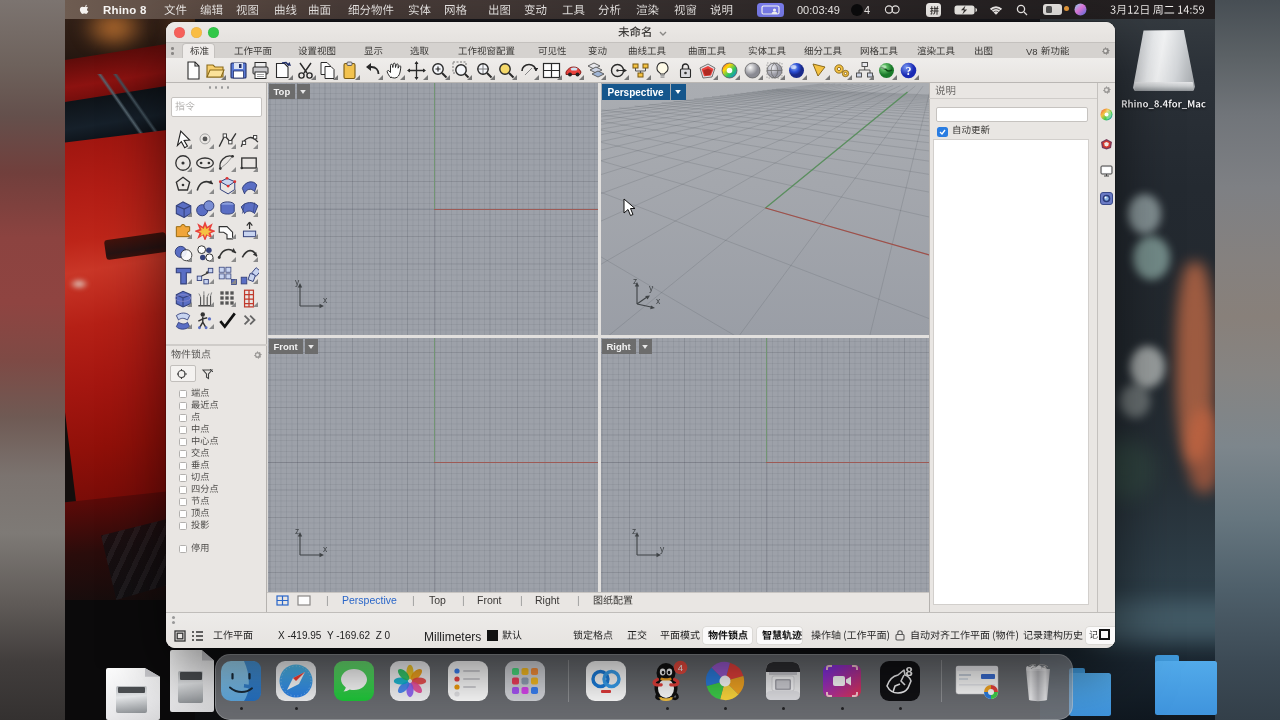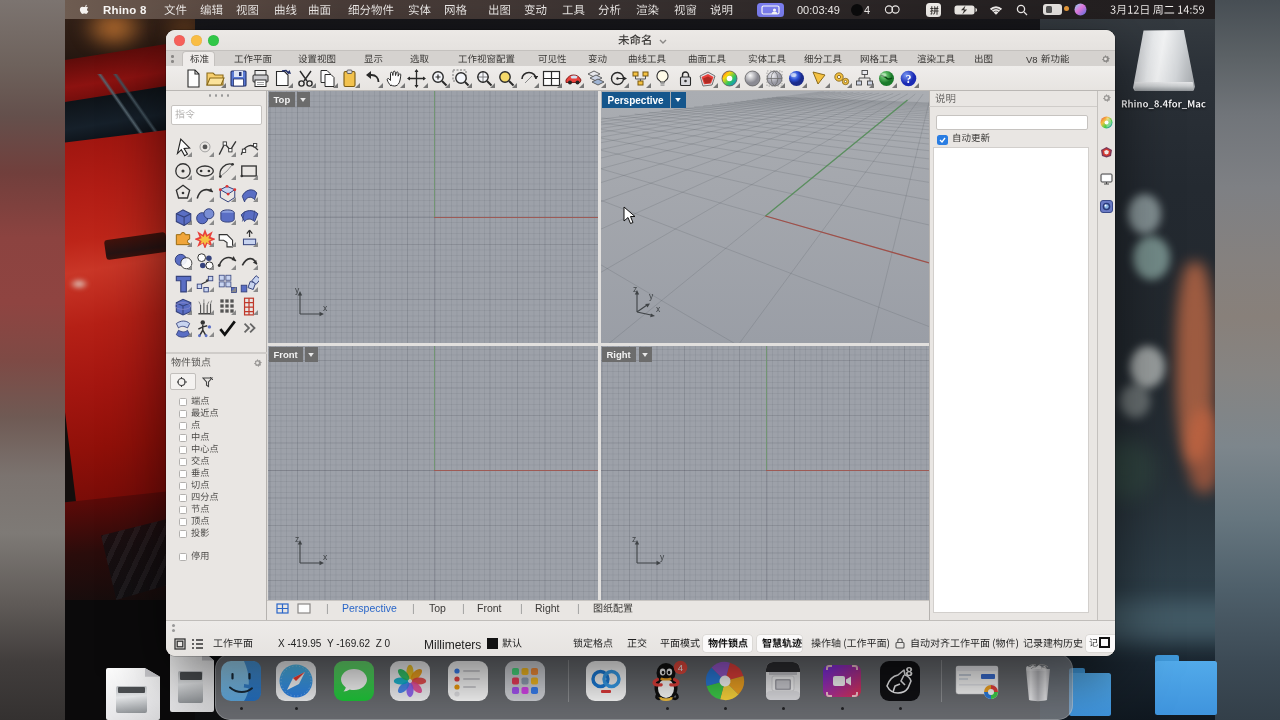--- a/index.html
+++ b/index.html
@@ -414,21 +414,21 @@
     </div>
     <div class="abs" style="left:568px;top:660px;width:1px;height:42px;background:rgba(255,255,255,.25)"></div>
     <div class="abs" style="left:941px;top:660px;width:1px;height:42px;background:rgba(255,255,255,.25)"></div>
     <div class="abs" style="left:239.5px;top:707px;width:3px;height:3px;border-radius:50%;background:rgba(20,20,22,.85)"></div>
     <div class="abs" style="left:294.5px;top:707px;width:3px;height:3px;border-radius:50%;background:rgba(20,20,22,.85)"></div>
     <div class="abs" style="left:665.5px;top:707px;width:3px;height:3px;border-radius:50%;background:rgba(20,20,22,.85)"></div>
     <div class="abs" style="left:723.5px;top:707px;width:3px;height:3px;border-radius:50%;background:rgba(20,20,22,.85)"></div>
     <div class="abs" style="left:781.5px;top:707px;width:3px;height:3px;border-radius:50%;background:rgba(20,20,22,.85)"></div>
     <div class="abs" style="left:840.5px;top:707px;width:3px;height:3px;border-radius:50%;background:rgba(20,20,22,.85)"></div>
     <div class="abs" style="left:898.5px;top:707px;width:3px;height:3px;border-radius:50%;background:rgba(20,20,22,.85)"></div>
-    <div class="abs" id="win" style="left:166px;top:22px;width:949px;height:626px;border-radius:9px;background:#e9e6e3;box-shadow:0 22px 60px rgba(0,0,0,.55),0 0 0 .5px rgba(0,0,0,.35);overflow:hidden;margin-top:8px;">
+    <div class="abs" id="win" style="left:166px;top:22px;width:949px;height:626px;border-radius:9px;background:#e9e6e3;box-shadow:0 22px 60px rgba(0,0,0,.55),0 0 0 .5px rgba(0,0,0,.35);overflow:hidden;">
       <div class="abs" style="left:0;top:0;width:949px;height:20px;background:linear-gradient(180deg,#ece9e6,#e5e2df)"></div>
       <div class="abs" style="left:8px;top:5px;width:11px;height:11px;border-radius:50%;background:#f6605a;box-shadow:inset 0 0 1px rgba(0,0,0,.2)"></div>
       <div class="abs" style="left:25px;top:5px;width:11px;height:11px;border-radius:50%;background:#f9bd44;box-shadow:inset 0 0 1px rgba(0,0,0,.2)"></div>
       <div class="abs" style="left:42px;top:5px;width:11px;height:11px;border-radius:50%;background:#31c748;box-shadow:inset 0 0 1px rgba(0,0,0,.2)"></div>
       <div class="abs" style="left:452px;top:4px">
         <svg width="34.5" height="14.0" viewBox="0 0 34.50 14.03" fill="#3c3a38">
           <path d="M5.2 0.4V2.2H1.5V3.3H5.2V5.1H0.7V6.2H4.6C3.6 7.6 1.9 8.9 0.3 9.6C0.6 9.8 0.9 10.2 1.1 10.5C2.6 9.8 4.1 8.5 5.2 7.1V11.1H6.3V7C7.4 8.5 8.9 9.8 10.4 10.5C10.6 10.2 10.9 9.8 11.2 9.6C9.6 8.9 7.9 7.6 6.9 6.2H10.9V5.1H6.3V3.3H10.1V2.2H6.3V0.4ZM17.3 0.3C16.2 1.7 14 3.2 11.8 3.7C12.1 4 12.3 4.4 12.5 4.7C13.2 4.5 14.1 4.1 14.8 3.7V4.4H19.6V3.7C20.3 4.1 21.1 4.5 21.9 4.7C22.1 4.4 22.4 3.9 22.7 3.6C20.9 3.2 19 2.2 18 1.1L18.2 0.9ZM15.2 3.4C16 3 16.7 2.4 17.3 1.9C17.8 2.4 18.5 3 19.2 3.4ZM12.9 5.2V10.2H13.9V9.3H16.5V5.2ZM13.9 6.2H15.5V8.3H13.9ZM17.6 5.2V11.1H18.7V6.2H20.6V8.4C20.6 8.6 20.6 8.6 20.4 8.6C20.3 8.6 19.7 8.6 19.2 8.6C19.3 8.9 19.5 9.3 19.5 9.6C20.3 9.6 20.9 9.6 21.2 9.4C21.6 9.3 21.7 9 21.7 8.5V5.2ZM25.9 4.2C26.4 4.5 27 5 27.5 5.5C26.2 6.1 24.8 6.6 23.4 6.9C23.6 7.1 23.9 7.6 24 7.9C24.6 7.8 25.2 7.6 25.8 7.4V11.1H26.9V10.5H31.7V11.1H32.8V6.1H28.6C30.4 5.1 31.9 3.7 32.8 1.9L32 1.5L31.8 1.6H28.1C28.3 1.2 28.6 0.9 28.8 0.6L27.6 0.4C26.9 1.5 25.6 2.7 23.7 3.5C23.9 3.7 24.3 4.1 24.4 4.4C25.5 3.9 26.4 3.2 27.1 2.5H31.1C30.5 3.5 29.6 4.3 28.5 4.9C28 4.5 27.3 3.9 26.7 3.5ZM31.7 9.5H26.9V7.1H31.7Z"></path>
         </svg>
       </div>
       <svg class="abs" style="left:493px;top:9px" width="8" height="6" viewBox="0 0 8 6">

